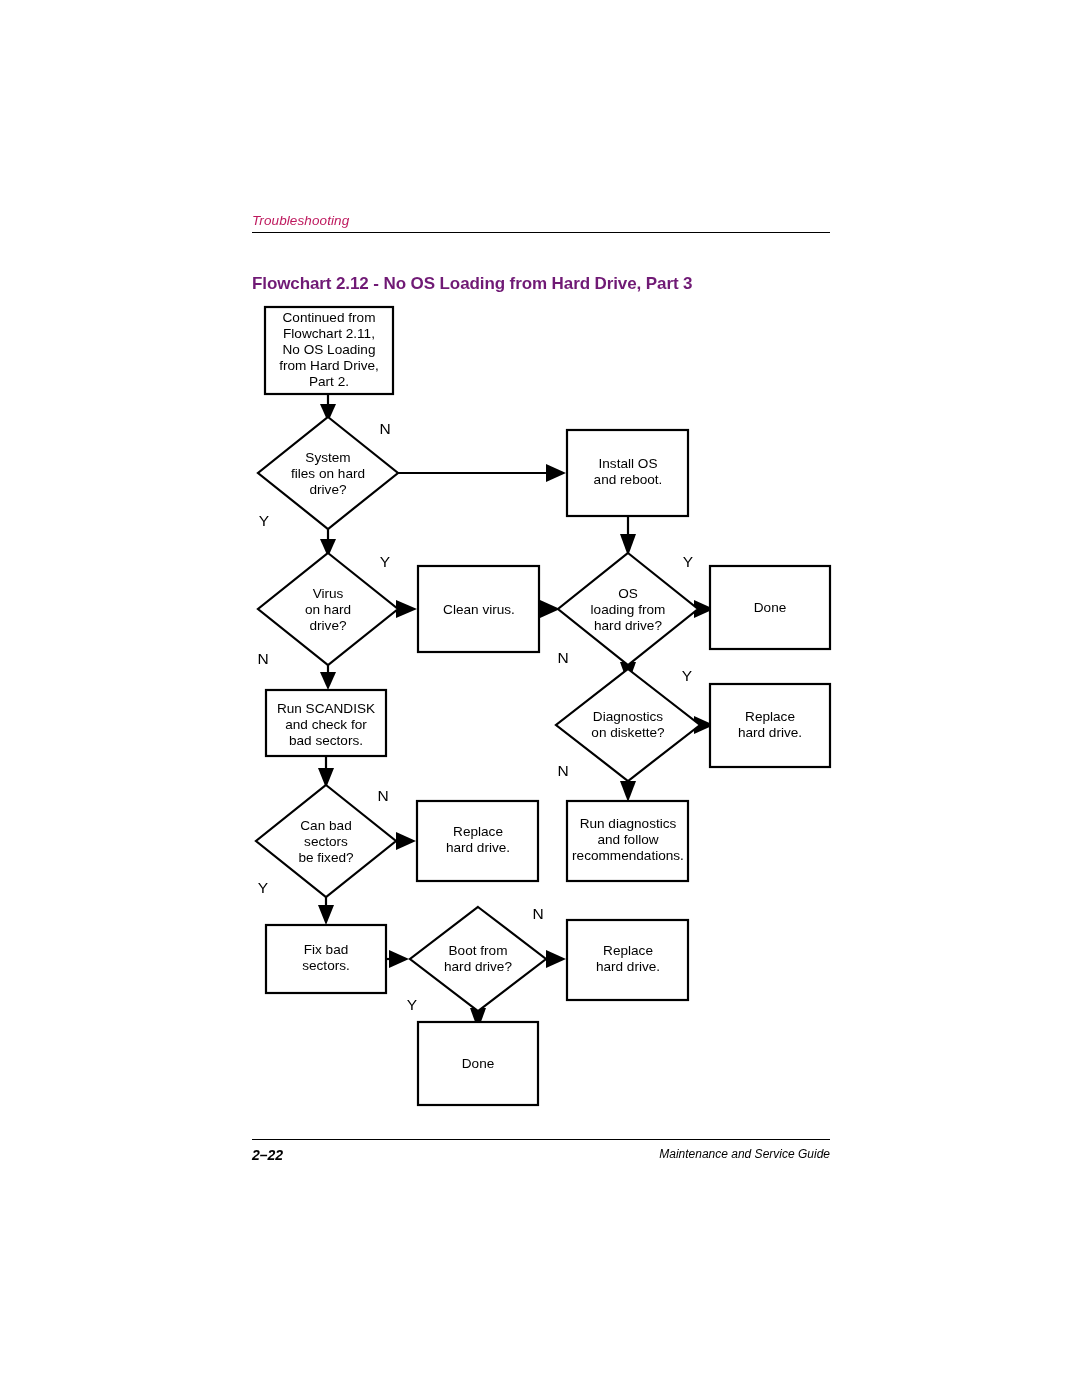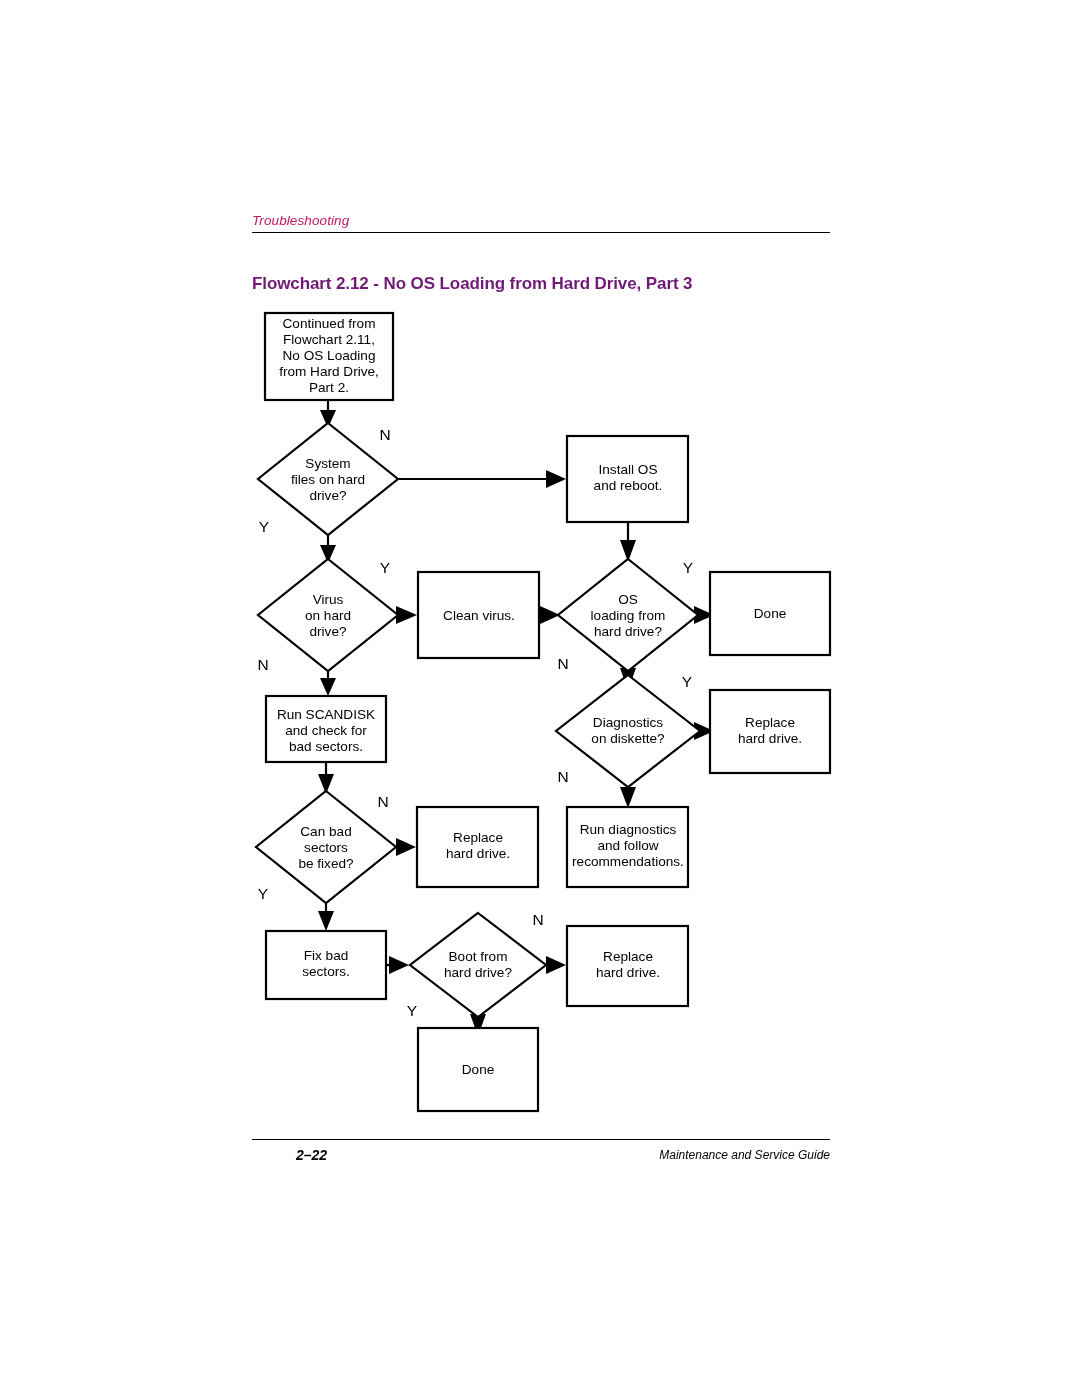--- a/index.html
+++ b/index.html
@@ -54,21 +54,21 @@
     font-size: 17px;
     letter-spacing: -0.1px;
     color: #701a75;
     white-space: nowrap;
   }
 
   
   .chart-wrap {
     position: absolute;
     left: 0px;
-    top: 6px;
+    top: 0px;
     width: 1080px;
     height: 1320px;
   }
   svg.flow {
     display: block;
   }
   svg.flow .node-shape {
     fill: #ffffff;
     stroke: #000000;
     stroke-width: 2.2;
@@ -102,23 +102,22 @@
     top: 1139px;
     width: 578px;
   }
   .footer-rule {
     border-top: 1.3px solid #000;
     width: 578px;
   }
   .footer-row {
     display: flex;
     justify-content: space-between;
-    align-items: center;
+    align-items: flex-start;
     padding-top: 7px;
-    margin-left: 44px;
   }
   .footer-page {
     font-family: "Liberation Sans", sans-serif;
     font-weight: bold;
     font-style: italic;
     font-size: 14px;
   }
   .footer-title {
     font-family: "Liberation Sans", sans-serif;
     font-style: italic;

